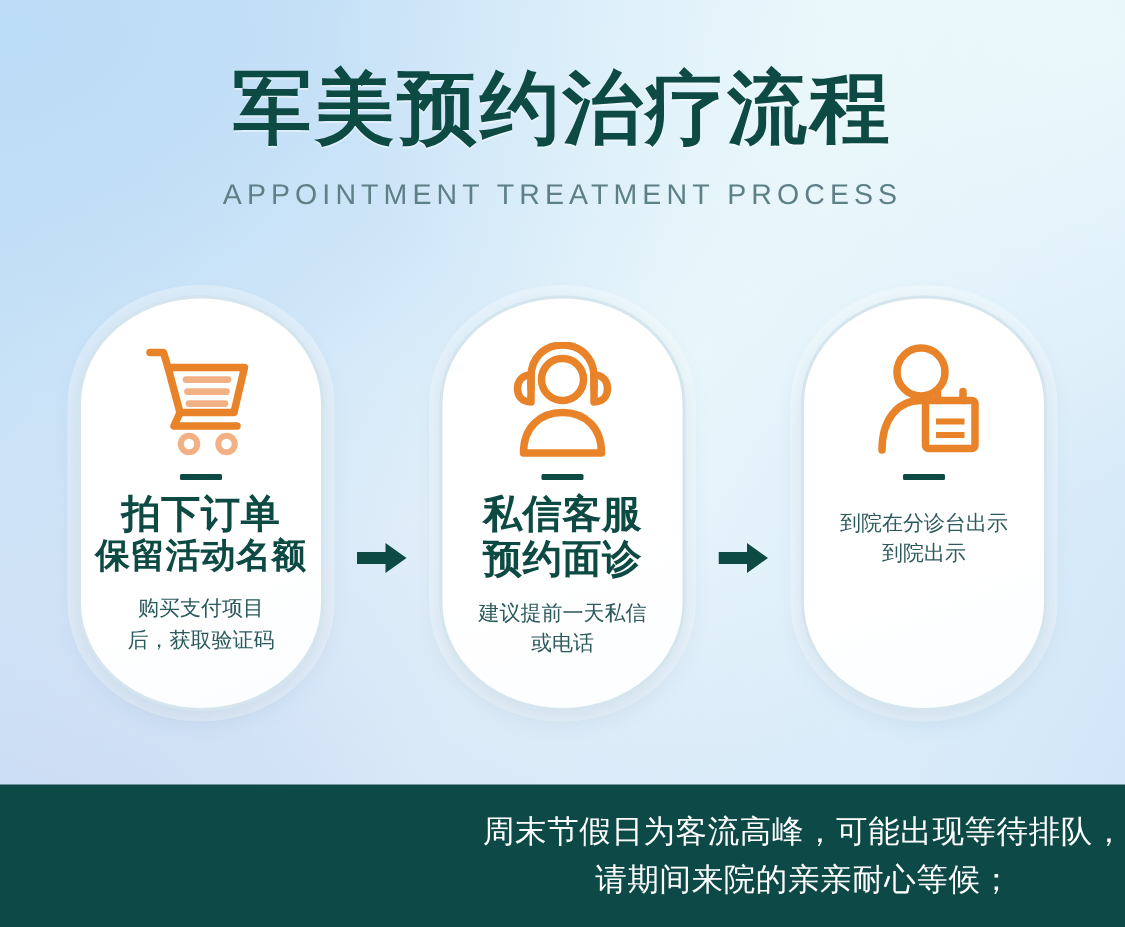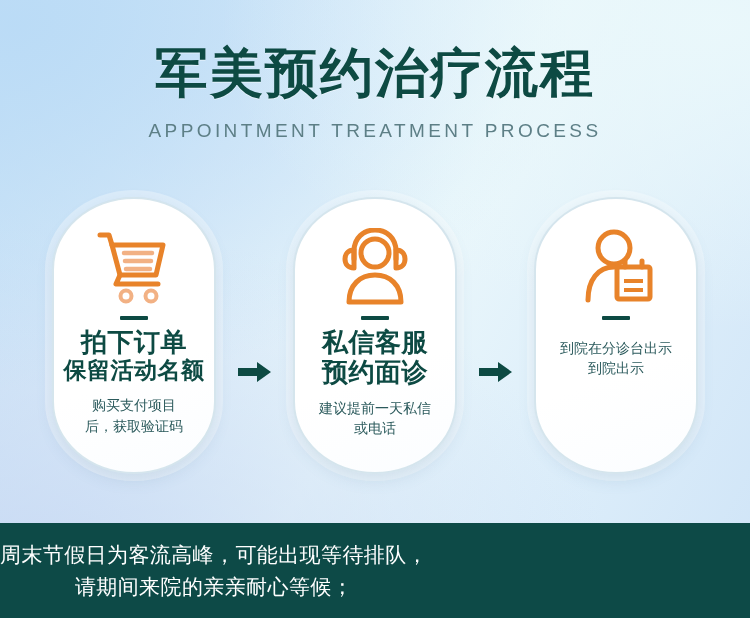--- a/index.html
+++ b/index.html
@@ -132,21 +132,21 @@
   }
 
   
   .footer {
     position: absolute;
     left: 0; right: 0; bottom: 0;
     height: 95px;
     background: #0d4a47;
     display: flex;
     align-items: center;
-    justify-content: flex-start;
+    justify-content: flex-end;
   }
   .footer-text {
     color: #ffffff;
     font-size: 21px;
     line-height: 1.5;
     text-align: center;
     white-space: pre-line;
     letter-spacing: 0.4px;
   }
 </style>

